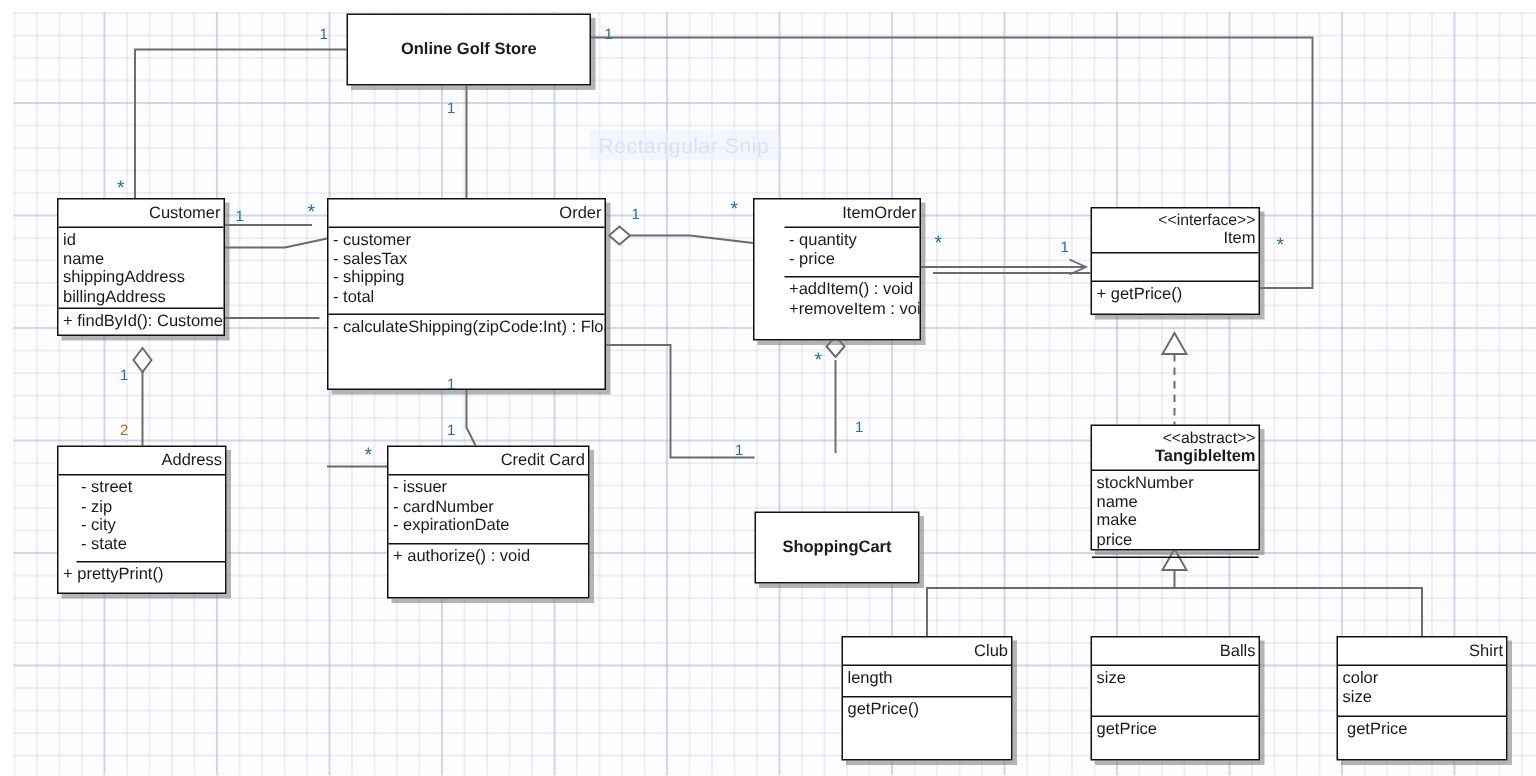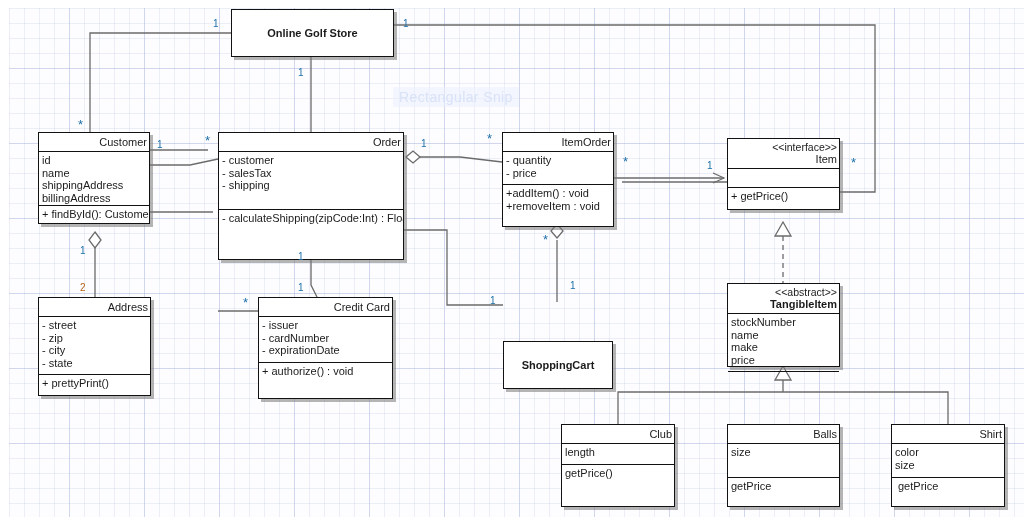--- a/index.html
+++ b/index.html
@@ -153,27 +153,28 @@
     <div>+ findById(): Customer</div>
   </div>
 </div>
 
 <div class="uml-class" style="left:218px;top:132px;width:186px;height:128px;">
   <div class="uml-title">Order</div>
   <div class="uml-attrs" style="height:53px;">
     <div>- customer</div>
     <div>- salesTax</div>
     <div>- shipping</div>
+    <div>- total</div>
   </div>
   <div class="uml-ops">
     <div>- calculateShipping(zipCode:Int) : Float</div>
   </div>
 </div>
 
-<div class="uml-class" style="left:502px;top:132px;width:112px;height:95px;">
+<div class="uml-class" style="left:502px;top:132px;width:112px;height:95px;padding-left:20px;">
   <div class="uml-title">ItemOrder</div>
   <div class="uml-attrs" style="height:28px;">
     <div>- quantity</div>
     <div>- price</div>
   </div>
   <div class="uml-ops">
     <div>+addItem() : void</div>
     <div>+removeItem : void</div>
   </div>
 </div>
@@ -184,21 +185,21 @@
     <span class="name-line">Item</span>
   </div>
   <div class="uml-attrs" style="height:14px;"></div>
   <div class="uml-ops">
     <div>+ getPrice()</div>
   </div>
 </div>
 
 <div class="uml-class" style="left:38px;top:297px;width:113px;height:99px;">
   <div class="uml-title">Address</div>
-  <div class="uml-attrs" style="height:53px;">
+  <div class="uml-attrs" style="height:53px;margin-left:12px;">
     <div>- street</div>
     <div>- zip</div>
     <div>- city</div>
     <div>- state</div>
   </div>
   <div class="uml-ops">
     <div>+ prettyPrint()</div>
   </div>
 </div>
 

